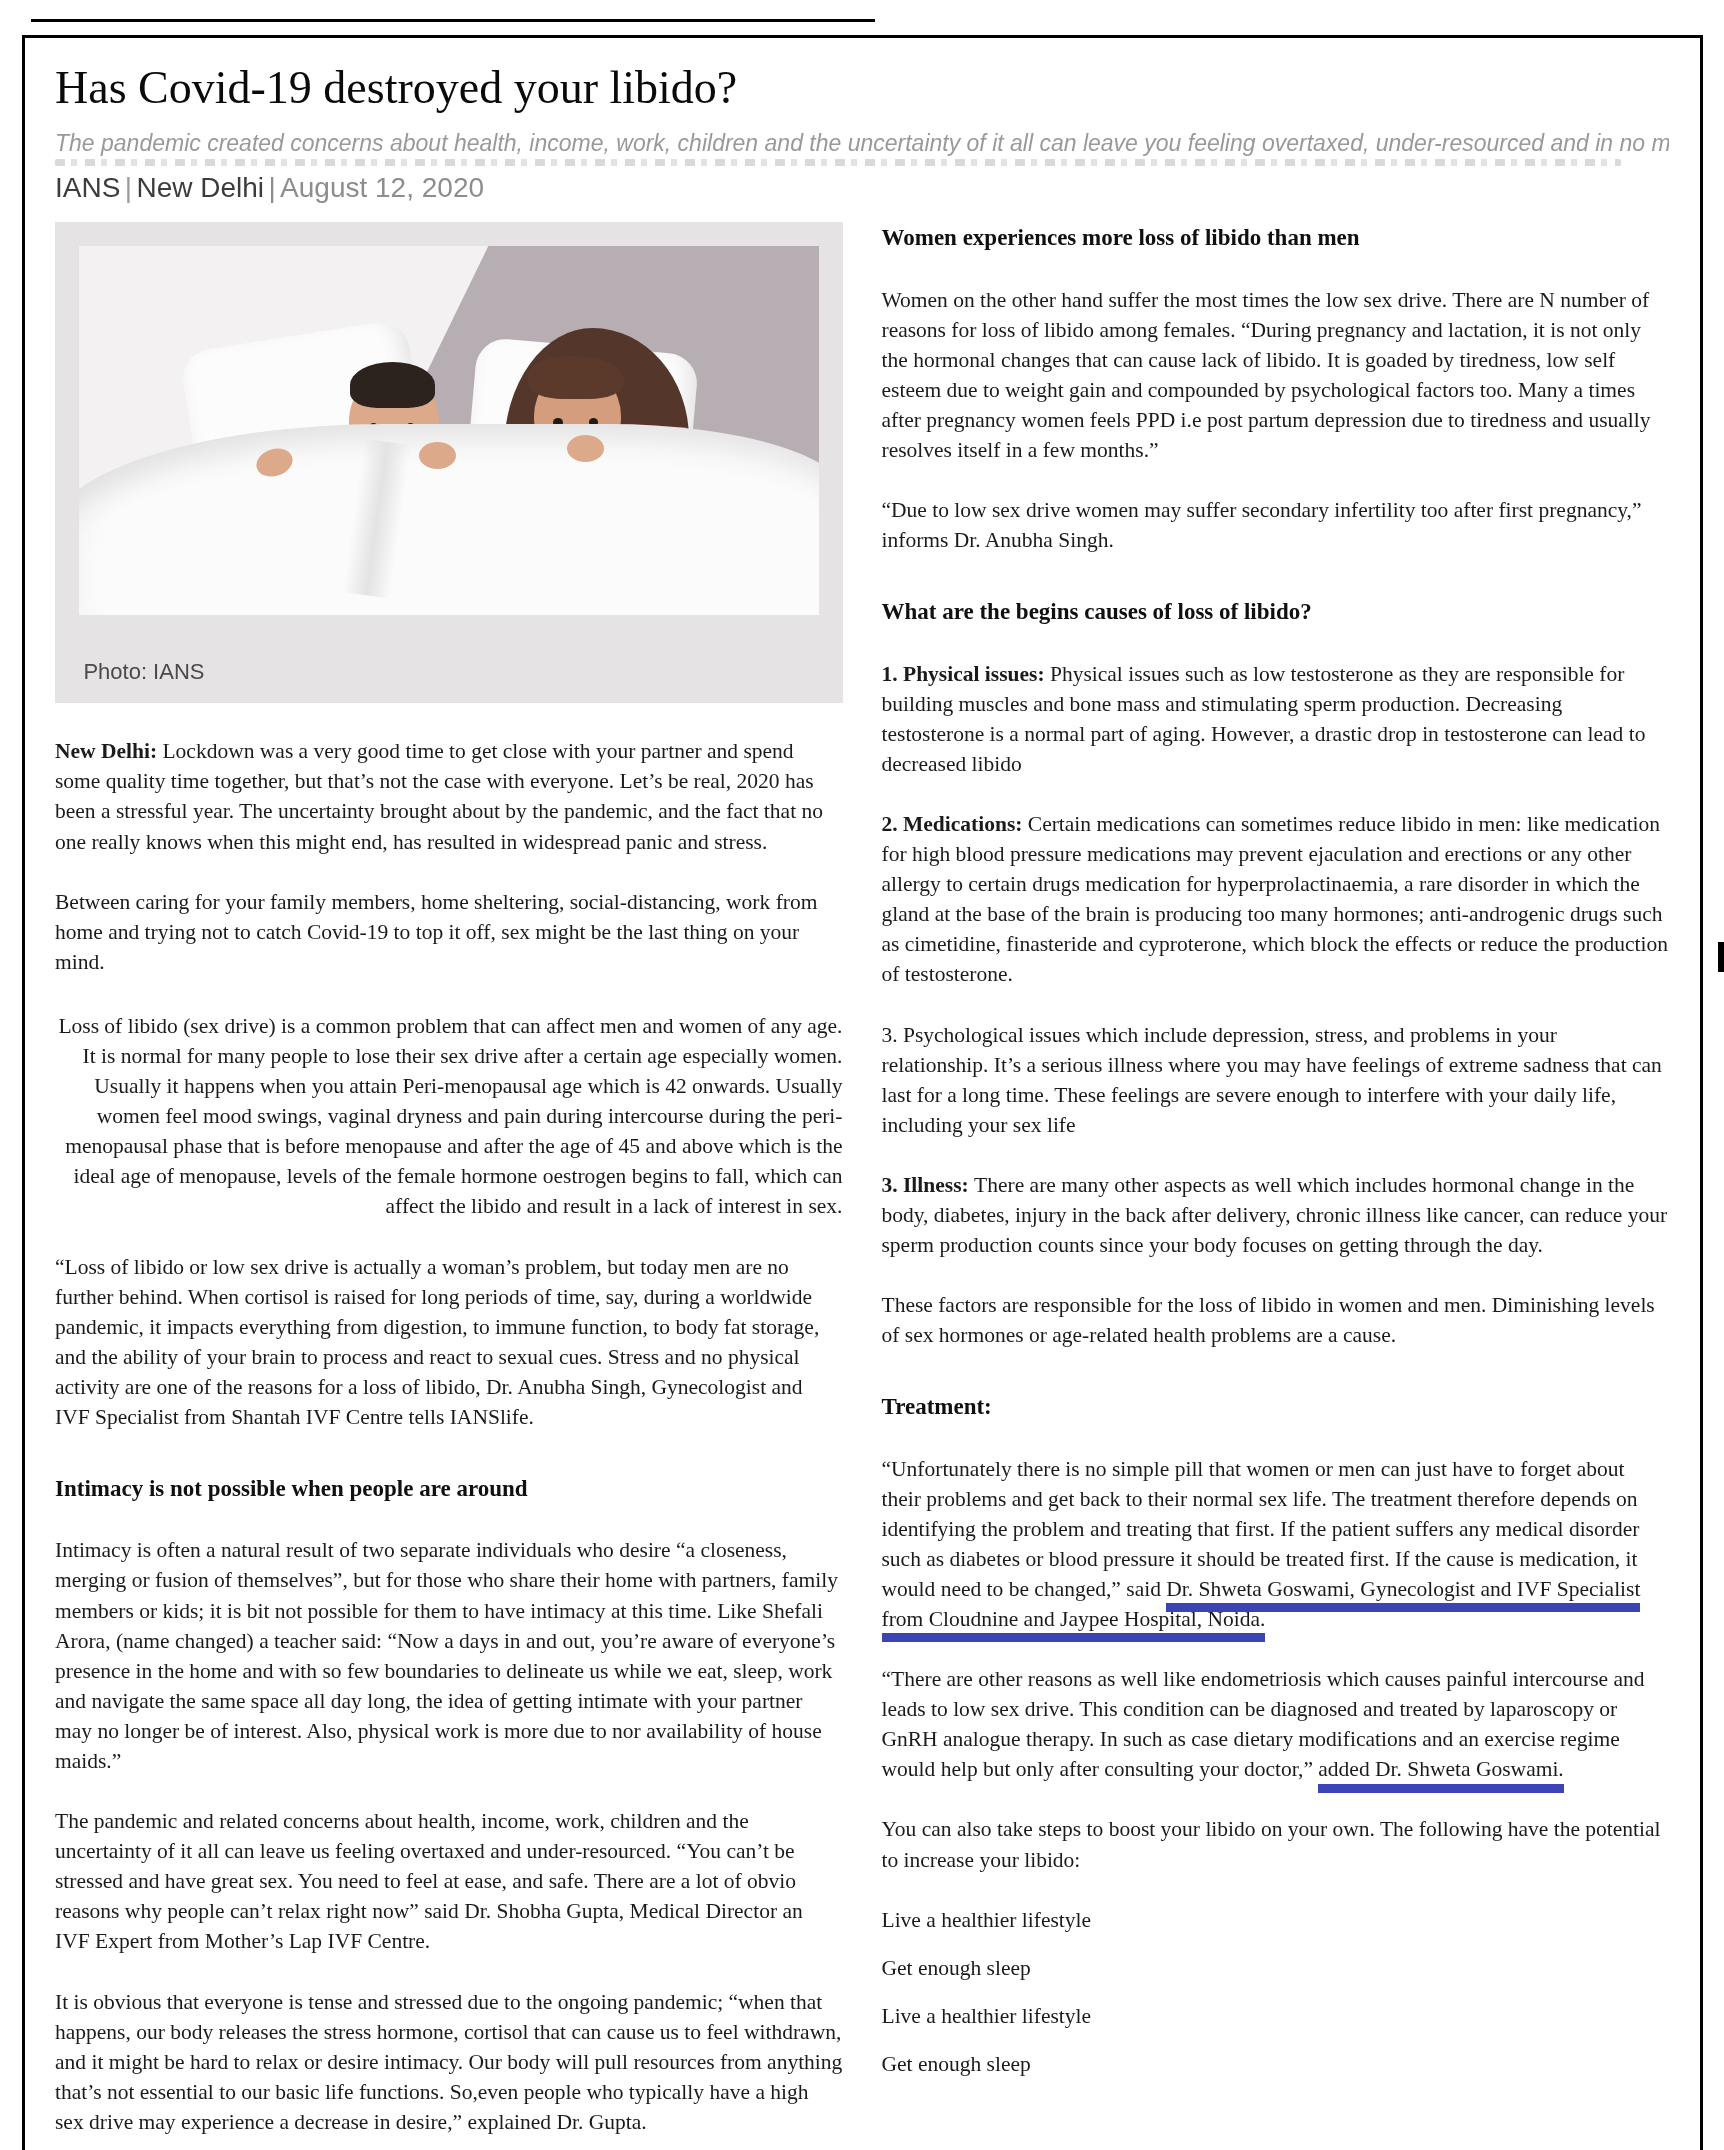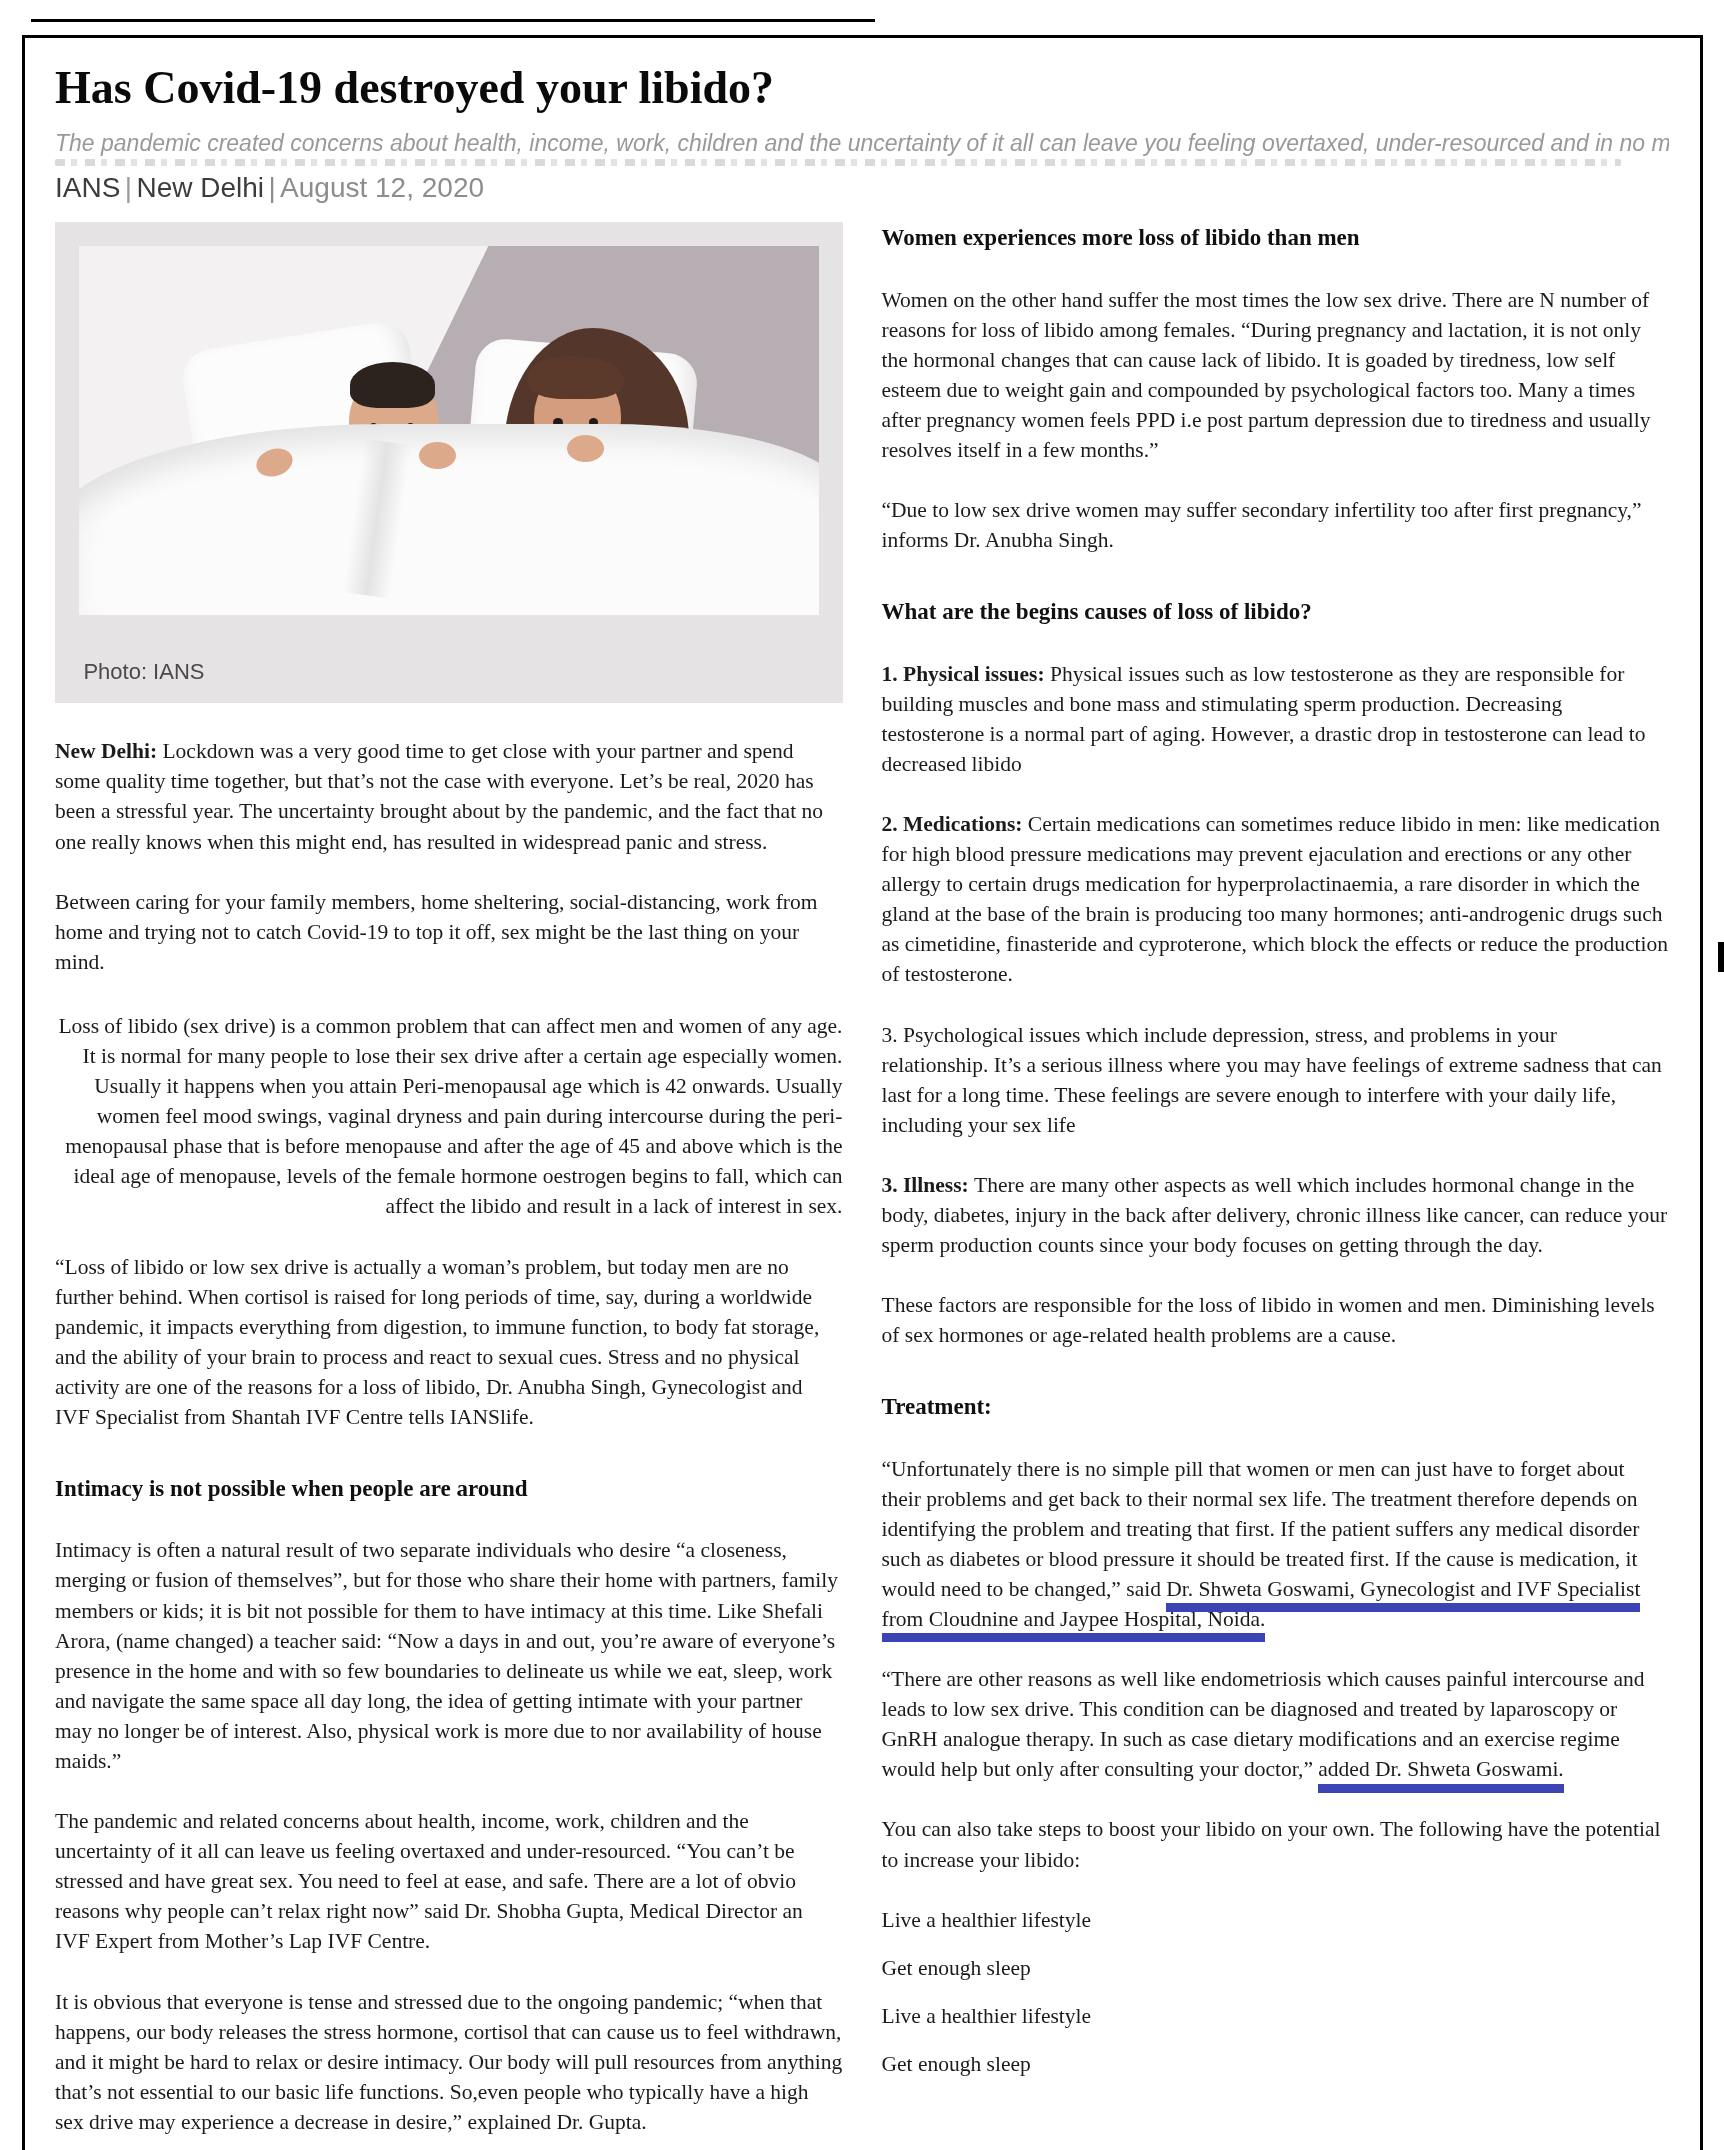--- a/index.html
+++ b/index.html
@@ -12,21 +12,21 @@
   .logo{
     font-family:"DejaVu Serif",serif;font-weight:bold;font-size:71px;line-height:1.05;
     letter-spacing:-3px;color:#050505;transform-origin:left top;display:inline-block;
   }
   .masthead-rule{width:844px;height:3px;background:#000;margin:7.4px 0 0 4.4px;}
   
   .article-box{
     margin:12.6px 21px 0 22px;border:3.7px solid #000;border-bottom:12px solid #000;
     padding:19px 31px 22px 30px;min-height:1955px;box-sizing:border-box;
   }
-  .headline{font-size:46px;font-weight:bold;margin:6px 0 0 0;line-height:1.1;color:#0a0a0a;}
+  .headline{font-size:46px;font-weight:normal;margin:6px 0 0 0;line-height:1.1;color:#0a0a0a;}
   .subtitle{
     font-family:"Liberation Sans",sans-serif;font-style:italic;color:#999;
     font-size:23px;margin-top:16.3px;white-space:nowrap;overflow:hidden;
   }
   .subtitle-clip{
     height:7.4px;width:97%;margin:2.2px 0 6px 0;opacity:.65;border-radius:1.5px;
     background:repeating-linear-gradient(90deg,#c6c6c6 0 9.6px,transparent 9.6px 15.6px,#d2d2d2 15.6px 22px,transparent 22px 30px);
   }
   .byline{font-family:"Liberation Sans",sans-serif;font-size:28px;color:#3c3c3c;margin:3px 0 18px 0;}
   .byline .sep{color:#9a9a9a;padding:0 4.4px;}

